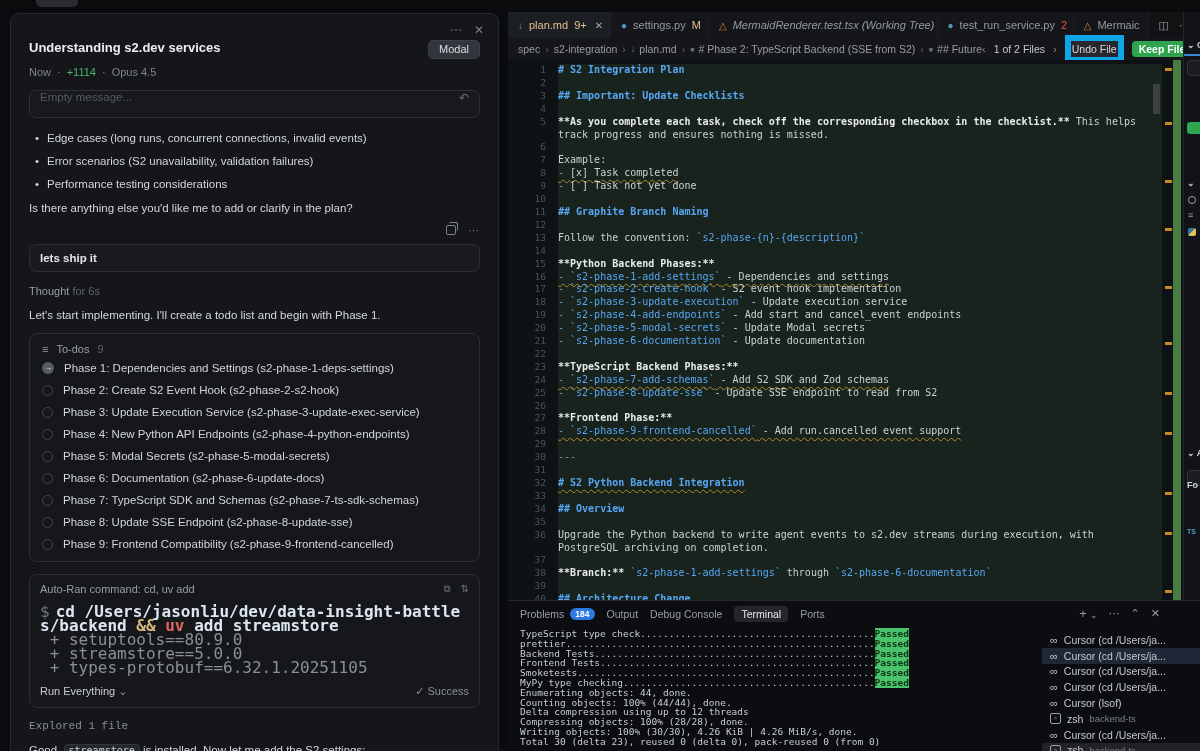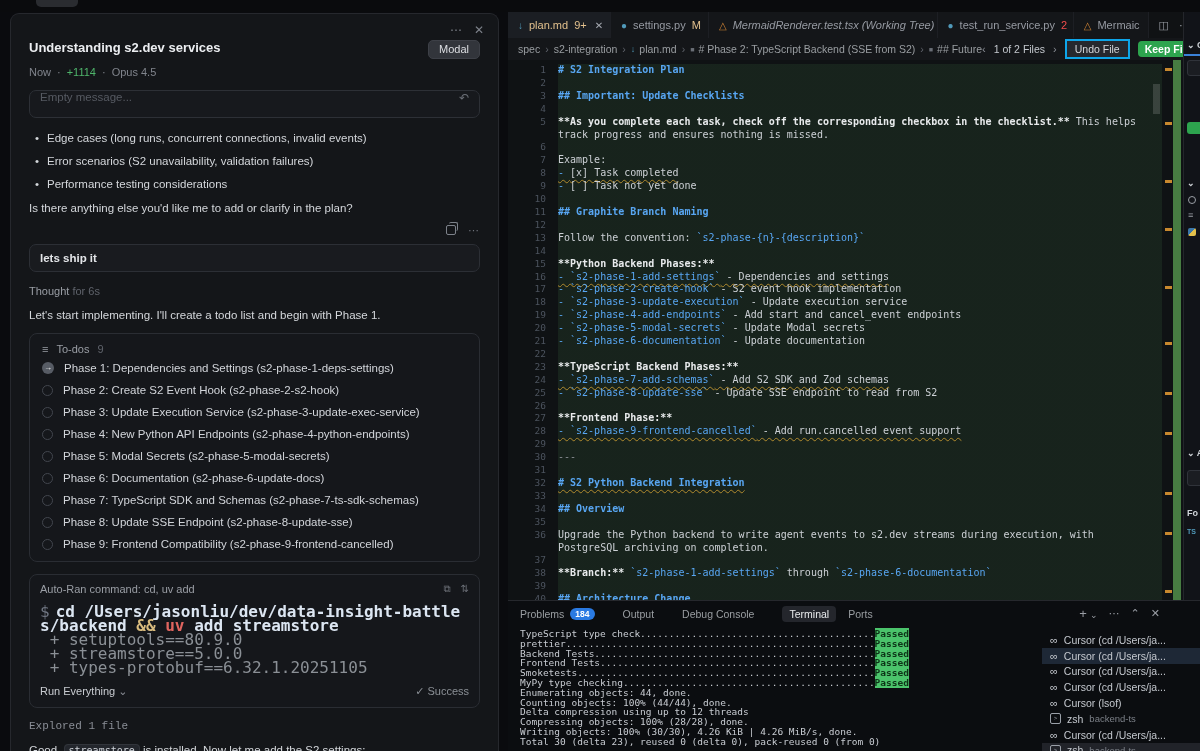--- a/index.html
+++ b/index.html
@@ -82,21 +82,21 @@
 
   #breadcrumbs{position:absolute;left:508px;top:38px;right:0;height:22px;background:#141619;display:flex;align-items:center;
                font-size:10.5px;color:#9a9ea2;padding-left:10px;box-sizing:border-box;}
   .crumb{display:flex;align-items:center;gap:4px;white-space:nowrap;}
   .crumb-sep{margin:0 5px;color:#5f636b;}
   .crumb .cicon{color:#519aba;font-size:9px;}
   .crumb .cicon.blk{color:#6a6e76;font-size:7px;}
   .review-actions{margin-left:auto;display:flex;align-items:center;gap:8px;padding-right:6px;flex:none;}
   .nav-arrow{color:#8a8e96;font-size:11px;}
   .file-counter{color:#c4c8ce;font-size:10.5px;}
-  .undo-btn{background:#26282e;border:2px solid #0ea5e9;color:#d5d7db;font-size:10.5px;padding:2px 8px;border-radius:0;}
+  .undo-btn{background:#26282e;border:6px solid #0ea5e9;color:#d5d7db;font-size:10.5px;padding:2px 1px;border-radius:0;}
   .keep-btn{background:#2da44e;color:#fff;font-size:10.5px;padding:2px 7px;border-radius:4px;display:flex;align-items:center;gap:5px;font-weight:bold;}
   .keep-kbd{background:rgba(0,0,0,0.28);border-radius:3px;font-size:8.5px;padding:0 3px;font-weight:normal;}
 
   #editor{position:absolute;left:508px;top:60px;right:16px;height:540px;background:#0f1214;overflow:hidden;font-size:10px;}
   .ed-rows{position:absolute;left:0;top:4px;right:22px;}
   .ed-row{display:flex;background:linear-gradient(to right,#0f1214 0,#0f1214 50px,rgba(80,150,85,0.13) 50px);}
   .ed-ln{flex:none;width:38px;text-align:right;padding-right:12px;color:#4c535e;font-size:9.5px;line-height:12.9px;font-family:"DejaVu Sans Mono",monospace;}
   .ed-code{flex:1;font-family:"DejaVu Sans Mono",monospace;line-height:12.9px;white-space:pre-wrap;word-break:break-word;min-height:12.9px;padding-right:6px;}
   .eh{color:#58a6f2;font-weight:bold;}
   .eb{color:#e8eaec;font-weight:bold;}
@@ -116,21 +116,21 @@
   .rs-green{position:absolute;left:3px;width:20px;height:12px;background:#2da44e;border-radius:3px;}
   .rs-ic{position:absolute;left:4px;color:#9a9ea5;font-size:9px;}
   .rs-circ{position:absolute;left:4px;width:8px;height:8px;border:1.5px solid #9a9ea5;border-radius:50%;box-sizing:border-box;}
   .rs-py{position:absolute;left:4px;width:8px;height:8px;border-radius:2px;background:linear-gradient(135deg,#3a76a8 50%,#e3c04b 50%);}
   .rs-ts{position:absolute;left:3px;font-size:7px;color:#519aba;font-weight:bold;}
   .rs-underline{position:absolute;left:0;width:16px;height:2px;background:#3b82d9;}
 
   
   #panel{position:absolute;left:508px;top:600px;right:0;bottom:0;background:#0b0d10;border-top:1px solid #26282d;}
   #panel-head{display:flex;align-items:center;height:25px;padding-left:12px;}
-  .ptab{display:flex;align-items:center;gap:6px;font-size:10.5px;color:#9a9ea2;margin-right:28px;text-transform:none;}
+  .ptab{display:flex;align-items:center;gap:6px;font-size:10.5px;color:#9a9ea2;margin-right:12px;text-transform:none;}
   .ptab.active{color:#e8eaec;background:#24262c;border-radius:4px;padding:2px 7px;margin-right:12px;}
   .pbadge{background:#2a7ae2;color:#fff;border-radius:8px;font-size:8.5px;padding:1px 5px;font-weight:bold;}
   .panel-actions{margin-left:auto;display:flex;align-items:center;gap:11px;color:#9a9ea5;font-size:11px;padding-right:40px;}
   .panel-actions .plus{font-size:13px;}
   #panel-body{display:flex;position:absolute;left:0;right:0;top:25px;bottom:0;}
   #term-out{flex:1;padding:3px 0 0 12px;font-size:9.5px;line-height:9.8px;color:#c8ccd2;overflow:hidden;font-family:"DejaVu Sans Mono",monospace;white-space:pre;}
   .passed{background:#4bc36b;color:#0d3317;font-weight:bold;}
   #term-list{flex:none;width:158px;padding-top:6px;overflow:hidden;}
   .sess{display:flex;align-items:center;gap:6px;height:15.8px;padding-left:8px;font-size:10.5px;color:#c4c8ce;white-space:nowrap;overflow:hidden;}
   .sess.selected{background:#1e2836;}
@@ -511,21 +511,21 @@
     <span class="rs-frag" style="top:28px">⌄ C</span>
     <span class="rs-underline" style="top:42px"></span>
     <span class="rs-box" style="top:48px"></span>
     <span class="rs-green" style="top:110px"></span>
     <span class="rs-frag" style="top:166px">⌄</span>
     <span class="rs-circ" style="top:184px"></span>
     <span class="rs-ic" style="top:198px">≡</span>
     <span class="rs-py" style="top:216px"></span>
     <span class="rs-frag" style="top:436px">⌄ A</span>
     <span class="rs-box" style="top:458px"></span>
-    <span class="rs-frag" style="top:496px">Fo</span>
+    <span class="rs-frag" style="top:468px">Fo</span>
     <span class="rs-ts" style="top:516px">TS</span>
   </div>
 
   <div id="panel">
     <div id="panel-head">
       <span id="panel-tabs" style="display: flex; align-items: center;">
           <span class="ptab">
             <span>Problems</span>
             <span class="pbadge">184</span>
           </span>

